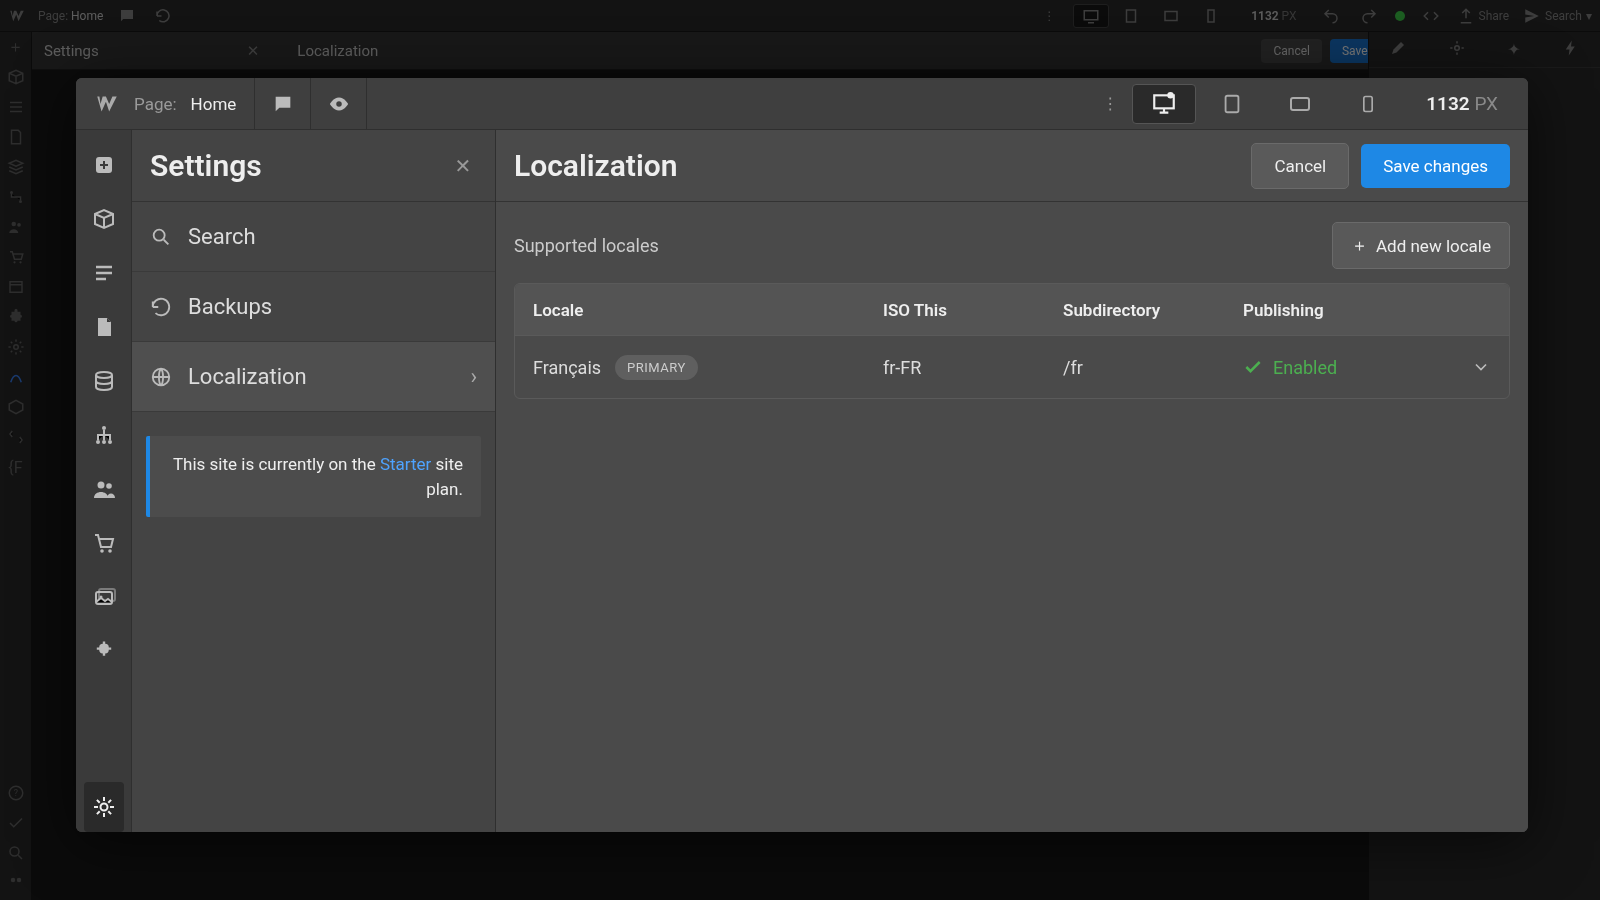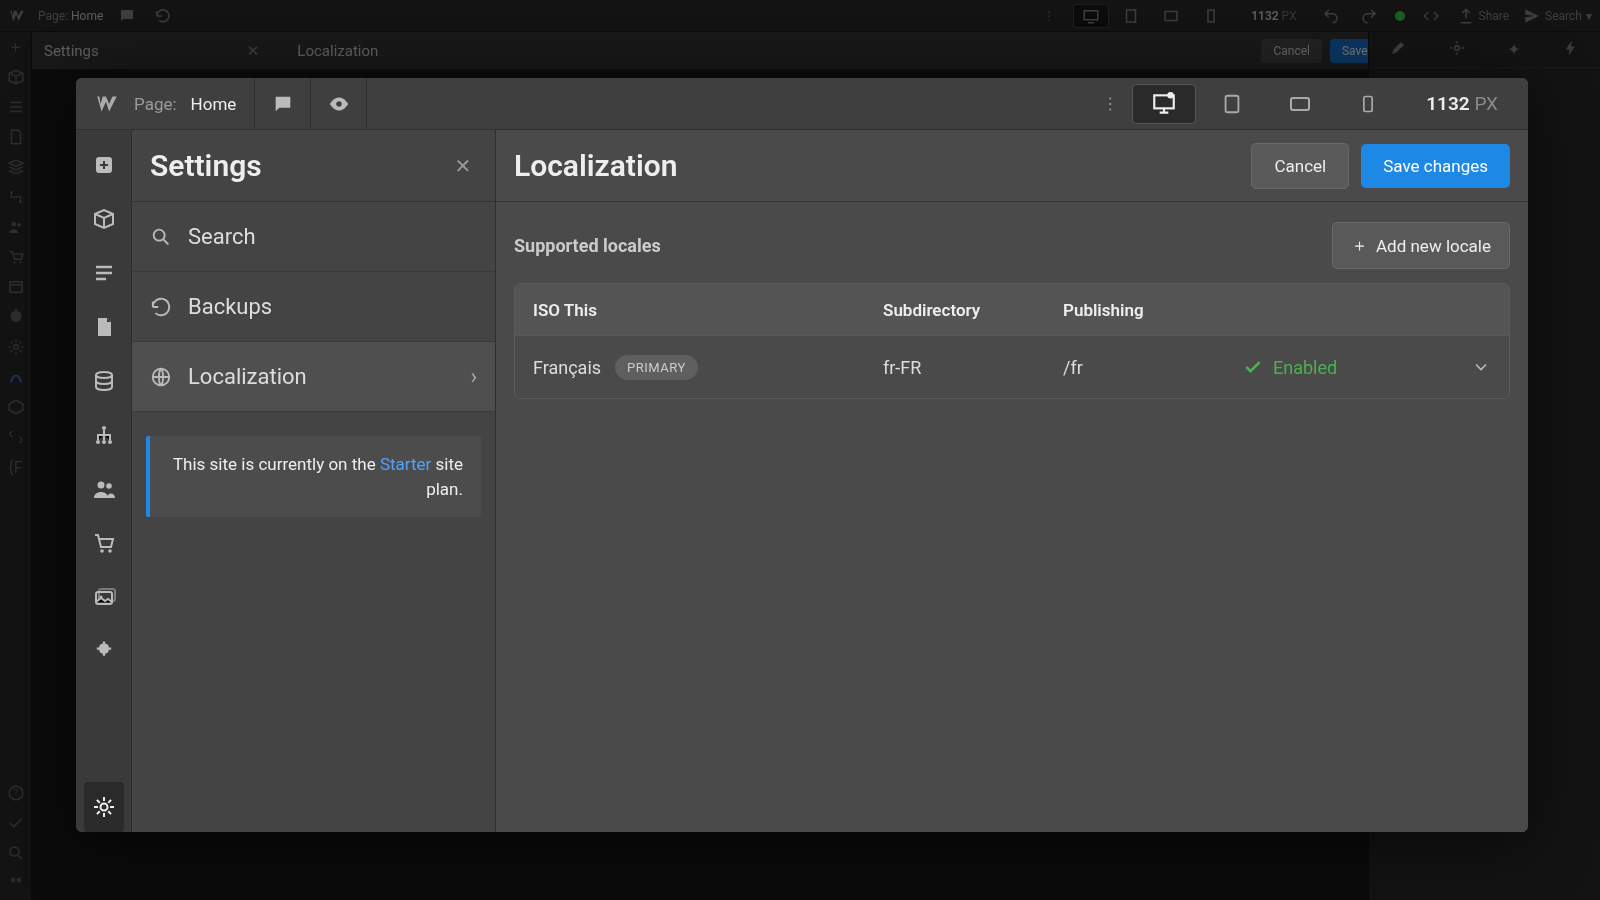--- a/index.html
+++ b/index.html
@@ -140,21 +140,21 @@
   .main-panel .btn-cancel {
     background: #5a5a5a; color: #eee; padding: 12px 22px; border-radius: 5px;
     font-size: 17px; border: 1px solid #6a6a6a;
   }
   .main-panel .btn-save {
     background: #1e88e5; color: #fff; padding: 12px 22px; border-radius: 5px;
     font-size: 17px;
   }
   .main-panel .mp-body { padding: 20px 18px; }
   .main-panel .section-row { display: flex; align-items: center; margin-bottom: 14px; }
-  .main-panel .section-title { font-size: 18px; color: #ccc; flex: 1; font-weight: bold; }
+  .main-panel .section-title { font-size: 18px; color: #ccc; flex: 1; }
   .main-panel .btn-add {
     background: #595959; color: #eee; padding: 11px 18px; border-radius: 5px;
     font-size: 17px; display: inline-flex; align-items: center; gap: 8px;
     border: 1px solid #6a6a6a;
   }
 
   .locale-table {
     border: 1px solid #5a5a5a; border-radius: 6px; overflow: hidden;
   }
   .locale-table .thead, .locale-table .trow {
@@ -566,20 +566,21 @@
         <div class="section-row">
           <span class="section-title">Supported locales</span>
           <span class="btn-add">
             <span>＋</span>
             <span>Add new locale</span>
           </span>
         </div>
 
         <div class="locale-table">
           <div class="thead">
+            <span>Locale</span>
             <span>ISO This</span>
             <span>Subdirectory</span>
             <span>Publishing</span>
             <span></span>
           </div>
 
           <div class="trow">
             <div class="locale-cell">
               <span>Français</span>
               <span class="primary-badge">PRIMARY</span>

